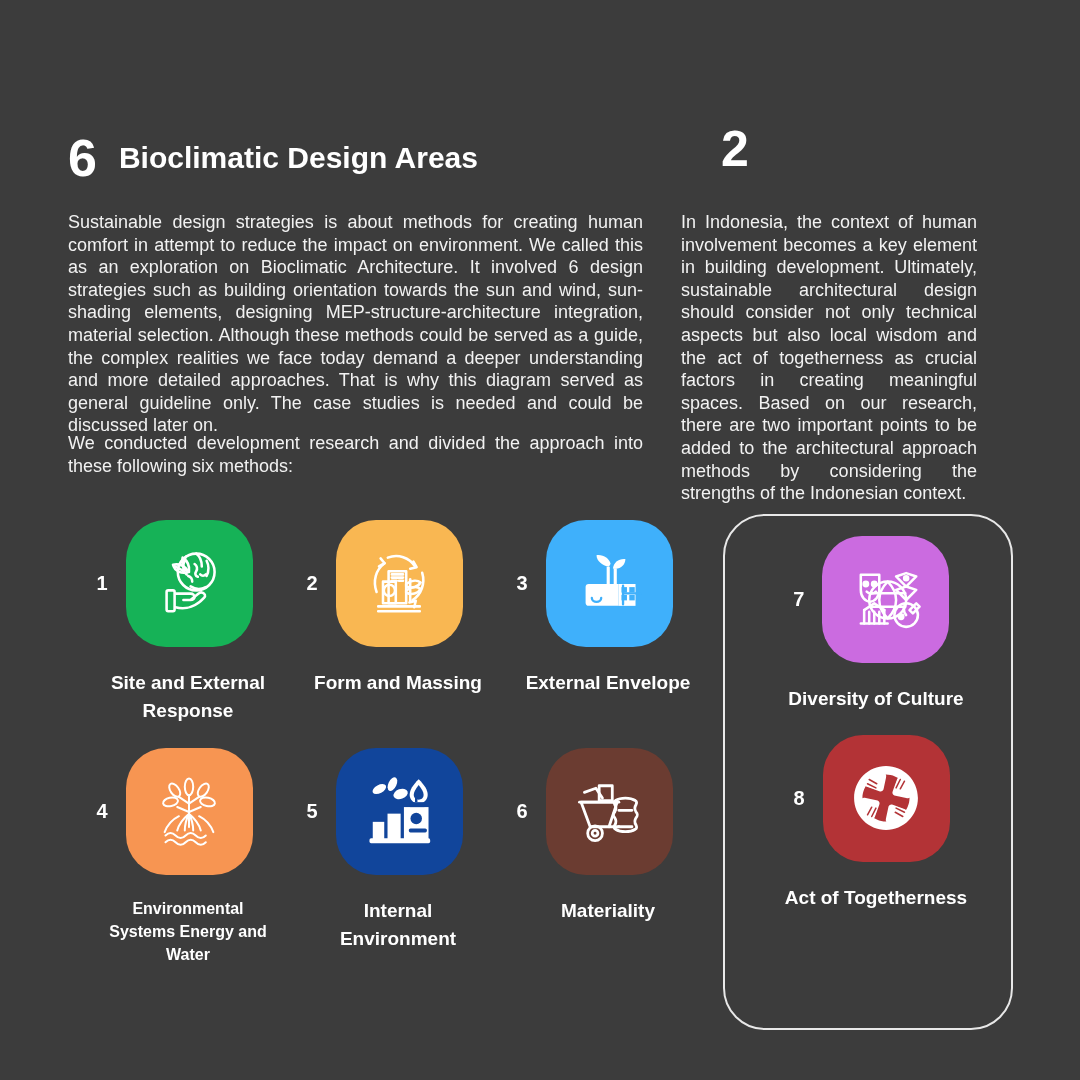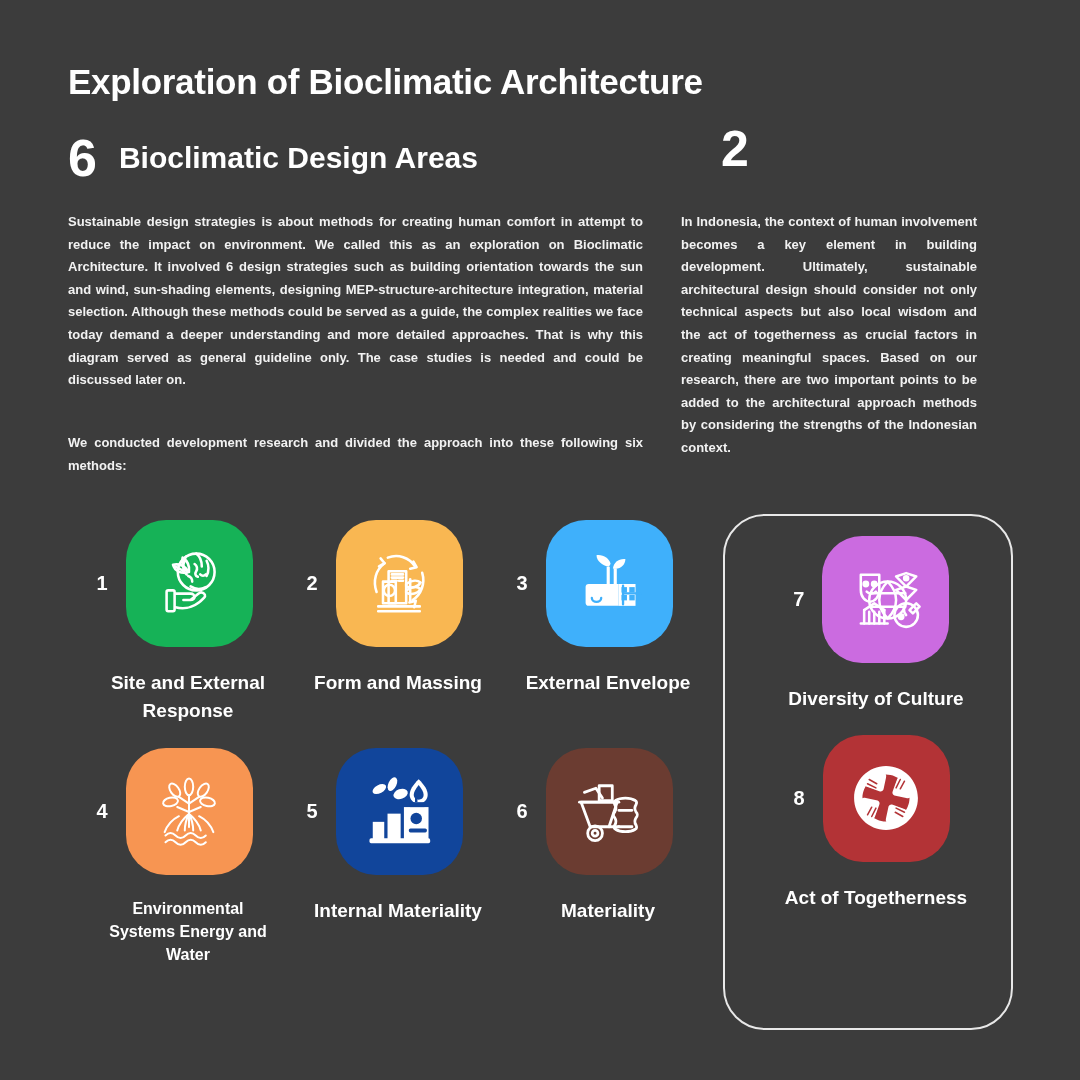--- a/index.html
+++ b/index.html
@@ -68,23 +68,22 @@
     font-size: 25px;
     max-width: 215px;
   }
 
   
   .para {
     position: absolute;
     text-align: justify;
     text-justify: inter-word;
     color: #f2f2f2;
-    font-size: 13px;
+    font-size: 18px;
     line-height: 22.6px;
-    font-weight: bold;
   }
   .left-p1 { left: 68px; top: 211px; width: 575px; }
   .left-p2 { left: 68px; top: 432px; width: 575px; }
   .right-p1 { left: 681px; top: 211px; width: 296px; }
 
   
   .grid-left {
     position: absolute;
     left: 68px;
     top: 520px;
@@ -158,21 +157,20 @@
   }
   .panel .cell-label { margin-left: 12px; }
 
   .no-select { user-select: none; }
 </style>
 </head>
 <body>
 
 <div class="page">
 
-  <div class="main-title no-select">Exploration of Bioclimatic Architecture</div>
 
   <div class="col-left-head">
     <span class="big-num no-select">6</span>
     <span class="head-label no-select">Bioclimatic Design Areas</span>
   </div>
 
   <div class="col-right-head">
     <span class="big-num no-select">2</span>
   </div>
 
@@ -306,21 +304,21 @@
               <rect x="62" y="70" width="22" height="5" rx="2"></rect>
               <path d="M63 44h18v-6H63z"></path>
             </g>
             <g fill="none" stroke="#11459b" stroke-width="3">
               <path d="M71 38v-8"></path>
             </g>
             <path d="M74 17c4 5 6 9 6 12 0 4-3 6-6 6s-6-2-6-6c0-3 2-7 6-12z" fill="#11459b"></path>
           </svg>
         </div>
       </div>
-      <div class="cell-label no-select">Internal Materiality</div>
+      <div class="cell-label no-select">Internal Environment</div>
     </div>
 
     <div class="cell">
       <div class="cell-top">
         <span class="cell-num no-select">6</span>
         <div class="tile" style="background:#6b3c31">
           <svg width="82" height="82" viewBox="0 0 100 100">
             <g fill="none" stroke="#fff" stroke-width="3.4" stroke-linecap="round" stroke-linejoin="round">
               <path d="M16 38h44l-10 30H27z"></path>
               <path d="M14 38h48"></path>

